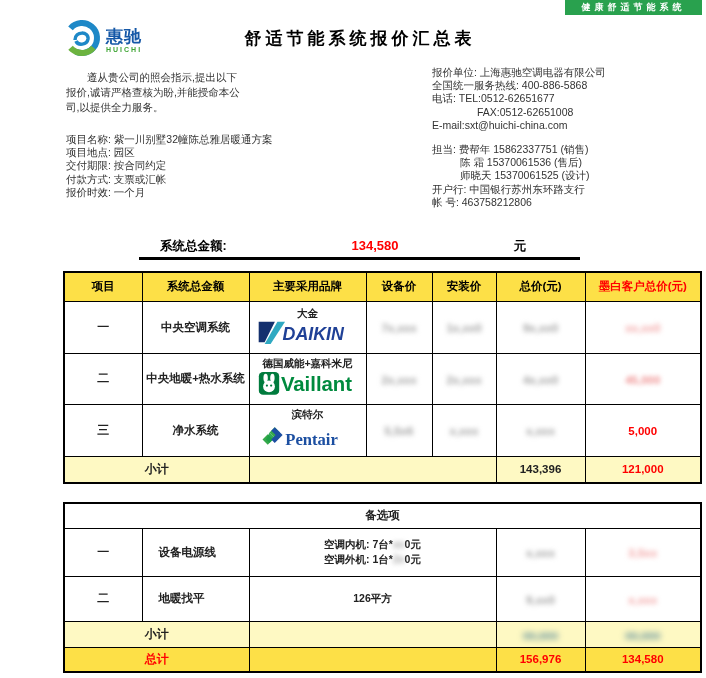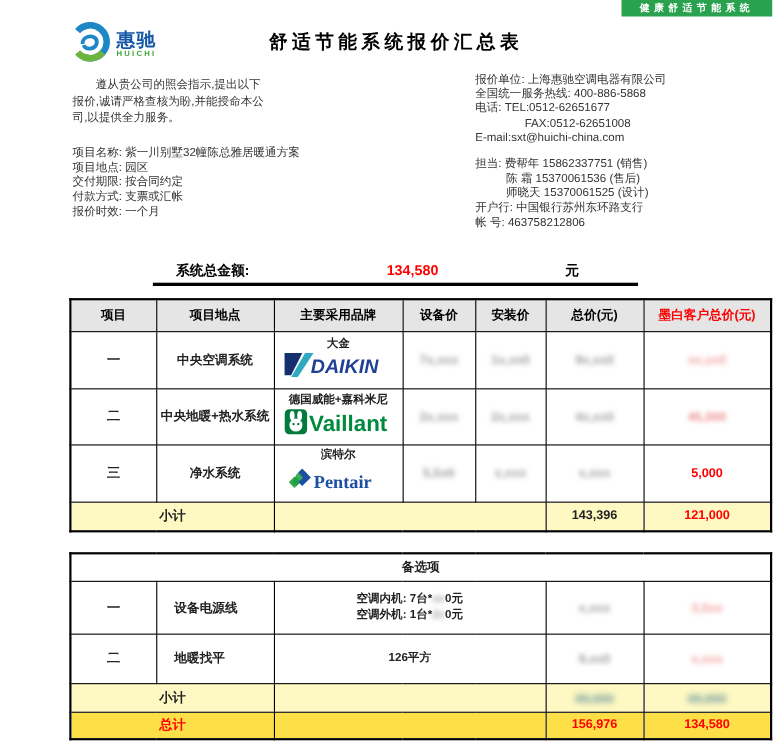--- a/index.html
+++ b/index.html
@@ -36,21 +36,21 @@
   .sys-unit { position:absolute; left:500px; top:238px; width:40px; text-align:center;
               font-size:12.5px; font-weight:bold; color:#000; }
   .sys-line { position:absolute; left:139px; top:257px; width:441px; height:3px; background:#000; }
 
   
   table { border-collapse:collapse; table-layout:fixed; position:absolute; left:63px; background:#fff; }
   .t1 { top:271px; }
   .t2 { top:502px; }
   td { border:1.5px solid #000; text-align:center; vertical-align:middle; overflow:hidden; }
   table { border:2.5px solid #000; }
-  .hdr td { background:#e5e5e5; font-weight:bold; font-size:11.5px; color:#000; height:29px; }
+  .hdr td { background:#fde047; font-weight:bold; font-size:11.5px; color:#000; height:29px; }
   .hdr td.red { color:#FF0000; }
   .cyan { background:#fef9c3; }
   .yellow { background:#fde047; }
   .name-cell { font-weight:bold; font-size:11.5px; }
   .no-cell { font-size:12px; font-weight:bold; }
   .brand-cn { font-size:10.5px; font-weight:bold; line-height:13px; }
   .num { font-size:11.5px; font-weight:bold; }
   .red { color:#FF0000; }
   .sub-label { font-weight:bold; font-size:12px; }
   .left { text-align:left; padding-left:16px; }
@@ -123,21 +123,21 @@
         <col style="width:107px">
         <col style="width:117px">
         <col style="width:66px">
         <col style="width:64px">
         <col style="width:89px">
         <col style="width:116px">
       </colgroup>
     <tbody>
         <tr class="hdr">
       <td>项目</td>
-      <td>项目地点</td>
+      <td>系统总金额</td>
       <td>主要采用品牌</td>
       <td>设备价</td>
       <td>安装价</td>
       <td>总价(元)</td>
       <td class="red">墨白客户总价(元)</td>
     </tr>
     <tr style="height:52px">
       <td class="no-cell">一</td>
       <td class="name-cell">中央空调系统</td>
       <td>

